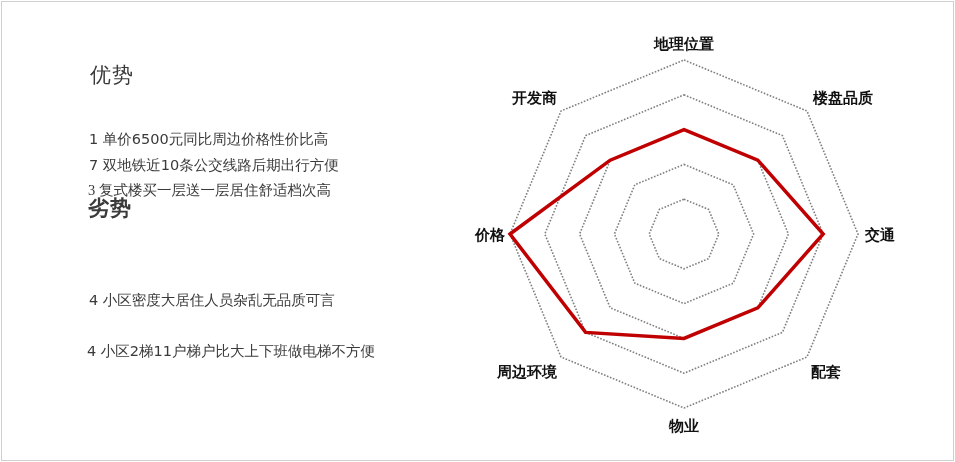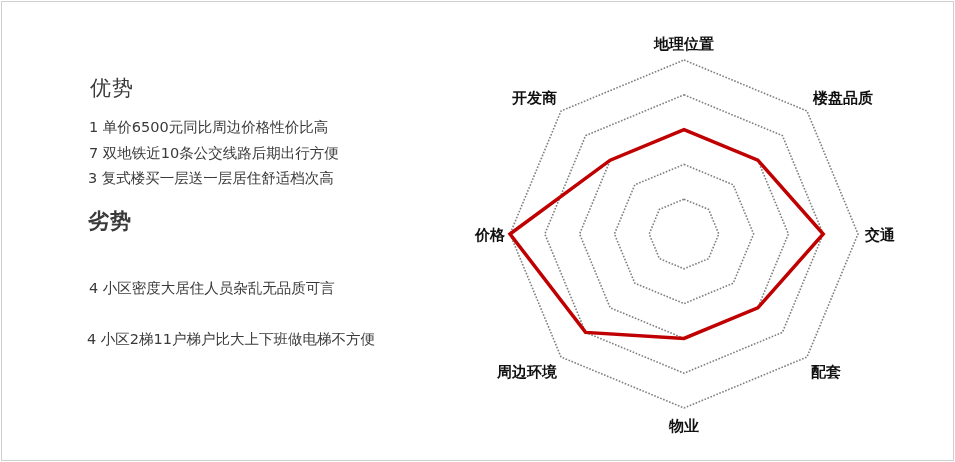--- a/index.html
+++ b/index.html
@@ -20,38 +20,39 @@
       top: 1px;
       width: 951px;
       height: 458px;
       border: 1px solid #d0d0d0;
       box-sizing: content-box;
       background: #ffffff;
     }
     .text-panel {
       position: absolute;
       left: 0;
-      top: 17px;
+      top: 4px;
       width: 470px;
       height: 337px;
     }
     .section-title {
       position: absolute;
       font-size: 21px;
       color: #3a3a3a;
       font-weight: normal;
       margin: 0;
       letter-spacing: 1px;
     }
     .item {
       position: absolute;
       font-size: 14.5px;
       color: #3a3a3a;
       white-space: nowrap;
       line-height: 18px;
+      margin-top: 25px;
     }
     .chart-svg {
       position: absolute;
       left: 0;
       top: 0;
     }
     .axis-label {
       font-family: "DejaVu Sans", "Liberation Sans", sans-serif;
       font-size: 15px;
       font-weight: bold;
@@ -60,21 +61,21 @@
   </style>
 </head>
 <body>
 
 <div class="frame"></div>
 
 <div class="text-panel">
   <h2 class="section-title" style="left:90px; top:57px;">优势</h2>
   <div class="item" style="left:89px; top:101px;">1 单价6500元同比周边价格性价比高</div>
   <div class="item" style="left:89px; top:127px;">7 双地铁近10条公交线路后期出行方便</div>
-  <div class="item" style="left:88px; top:152px;">3 复式楼买一层送一层居住舒适档次高</div>
+  <div class="item" style="left:88px; top:152px;font-family:Liberation Serif, serif;">3 复式楼买一层送一层居住舒适档次高</div>
 
   <h2 class="section-title" style="left:88px; top:190px;font-weight:bold;">劣势</h2>
   <div class="item" style="left:89px; top:262px;">4 小区密度大居住人员杂乱无品质可言</div>
   <div class="item" style="left:87px; top:313px;">4 小区2梯11户梯户比大上下班做电梯不方便</div>
 </div>
 
 <svg class="chart-svg" width="955" height="462" viewBox="0 0 955 462">
   <g id="grid-group">
       <polygon points="684.0,199.2 708.6,209.4 718.8,234.0 708.6,258.6 684.0,268.8 659.4,258.6 649.2,234.0 659.4,209.4" fill="none" stroke="#7f7f7f" stroke-width="1.6" stroke-dasharray="1.6 1.6"></polygon>
       <polygon points="684.0,164.4 733.2,184.8 753.6,234.0 733.2,283.2 684.0,303.6 634.8,283.2 614.4,234.0 634.8,184.8" fill="none" stroke="#7f7f7f" stroke-width="1.6" stroke-dasharray="1.6 1.6"></polygon>

